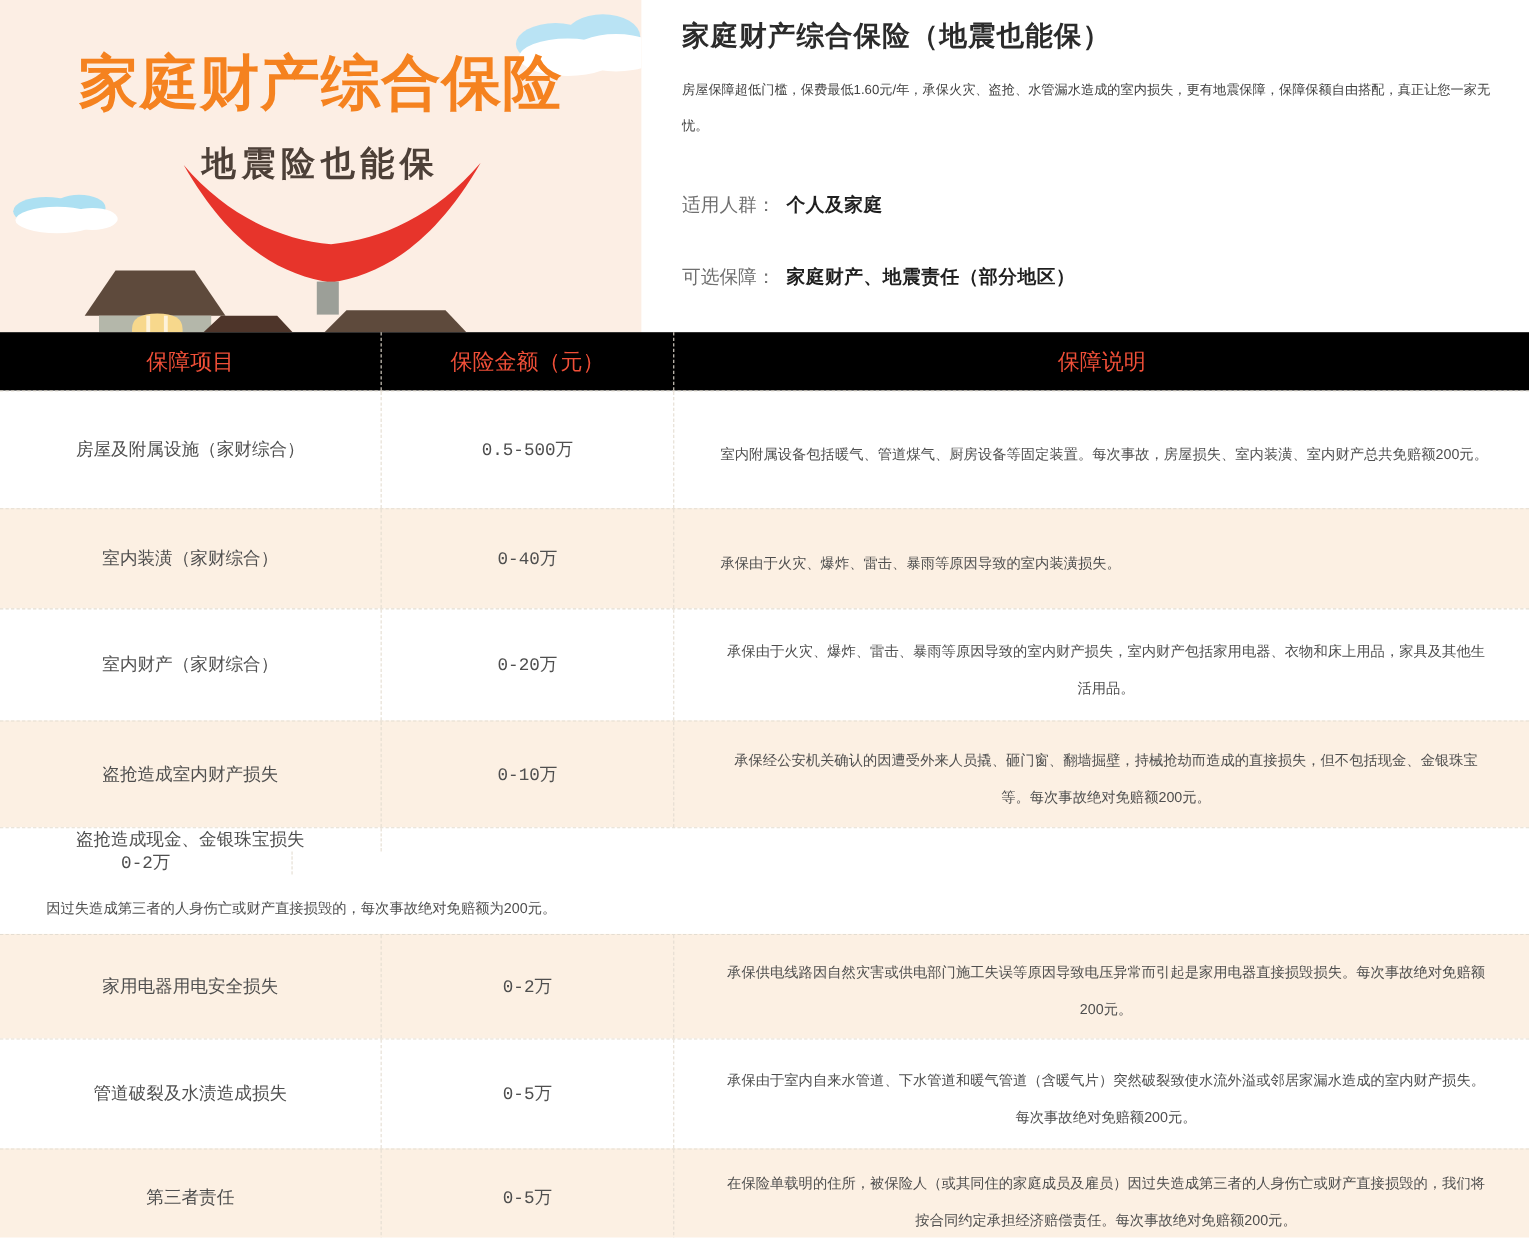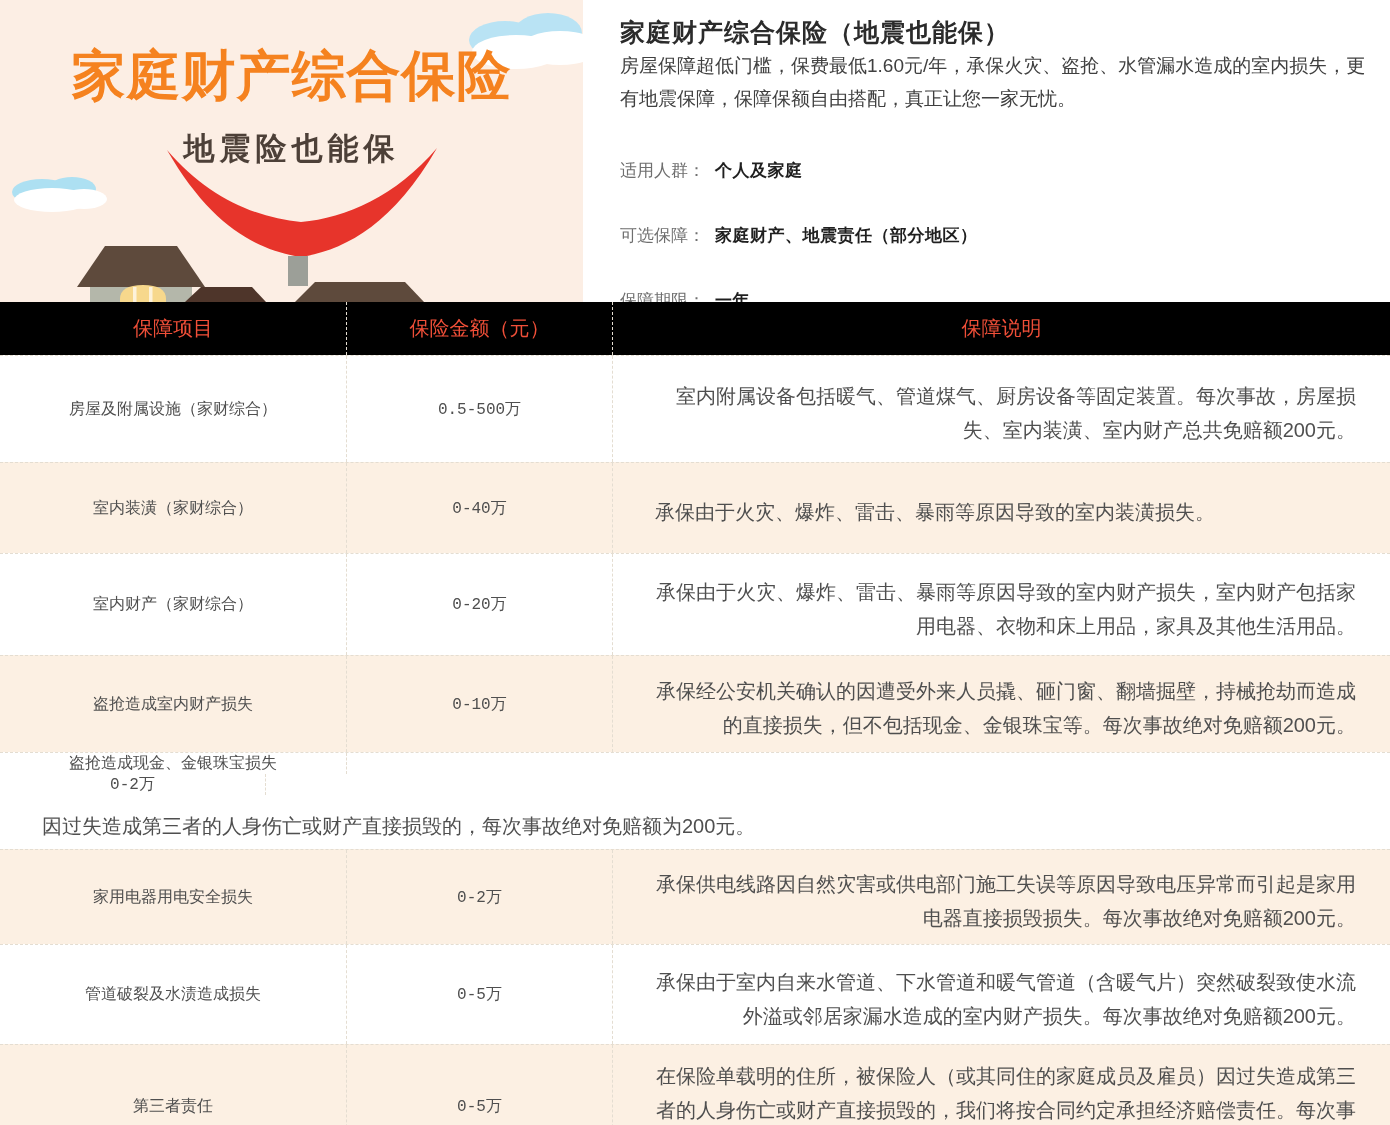--- a/index.html
+++ b/index.html
@@ -14,39 +14,39 @@
     font-size:54px; font-weight:900; color:#f5821f; letter-spacing:1px; white-space:nowrap;
   }
   .banner-subtitle {
     position:absolute; left:0; top:128px; width:100%; text-align:center;
     font-size:31px; font-weight:bold; color:#4d4038; letter-spacing:5px;
   }
 
   
   .info { position:absolute; left:620px; top:0; width:770px; height:302px; background:#fff; }
   .info-title { margin-top:16px; font-size:25px; font-weight:bold; color:#2b2b2b; letter-spacing:1px; }
-  .info-desc { font-size:19px; color:#404040; line-height:33px; padding-right:24px; }
+  .info-desc { margin-top:16px; font-size:12px; color:#404040; line-height:33px; padding-right:24px; }
   .info-fields { margin-top:18px; }
   .info-field { display:flex; align-items:baseline; margin-top:13px; font-size:17px; line-height:28px; }
   .field-label { color:#6f6f6f;margin-top:24px; }
   .field-value { color:#1f1f1f; font-weight:bold; margin-left:10px; letter-spacing:0.5px; }
 
   
   .tbl { position:absolute; left:0; top:302px; width:1390px; }
   .thead { display:flex; height:53px; background:#000000; color:#f04f38; font-size:20px; }
   .thead .cell { border-bottom:0; }
   .row { display:flex; border-top:1px dashed #e4ddd1; }
   .row.alt { background:#fcf0e3; }
   .cell { display:flex; align-items:center; }
   .c1 { width:347px; justify-content:center; text-align:center; border-right:1px dashed #e4ddd1; }
   .c2 { width:266px; justify-content:center; text-align:center; border-right:1px dashed #e4ddd1;font-family:Liberation Mono, monospace; }
   .c3 { flex:1; justify-content:center; }
   .row .c1, .row .c2 { font-size:16px; color:#4f4f4f; }
-  .row .c3 { justify-content:flex-start; text-align:right; padding:14px 34px 6px 42px;
-             font-size:20px; color:#4f4f4f; line-height:34px; }
+  .row .c3 { justify-content:flex-start; text-align:center; padding:14px 34px 6px 42px;
+             font-size:13px; color:#4f4f4f; line-height:34px; }
   .rows .row:nth-child(1){ min-height:107px; }
   .rows .row:nth-child(2){ min-height:91px; }
   .rows .row:nth-child(3){ min-height:102px; }
   .rows .row:nth-child(4){ min-height:97px; }
   .rows .row:nth-child(5){ min-height:93px;flex-direction:column; }
   .rows .row:nth-child(6){ min-height:95px; }
   .rows .row:nth-child(7){ min-height:100px; }
   .rows .row:nth-child(8){ min-height:85px; }
 </style>
 </head>

